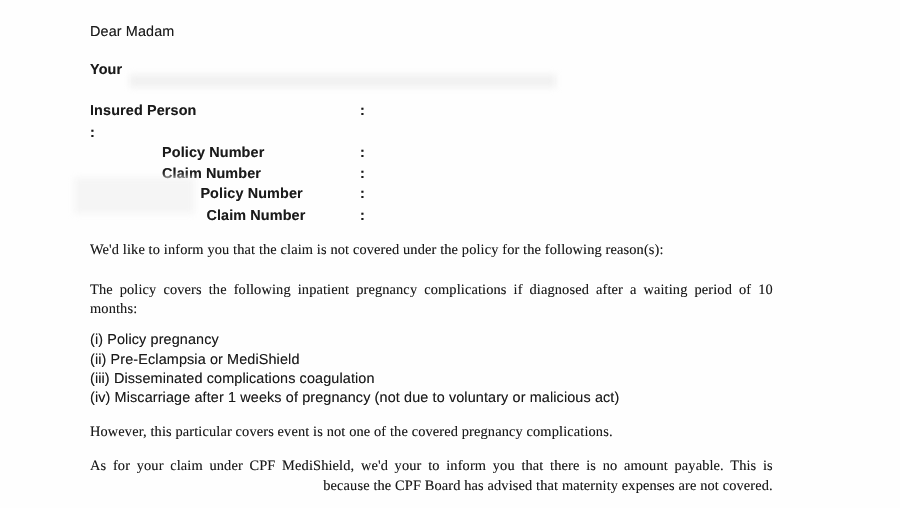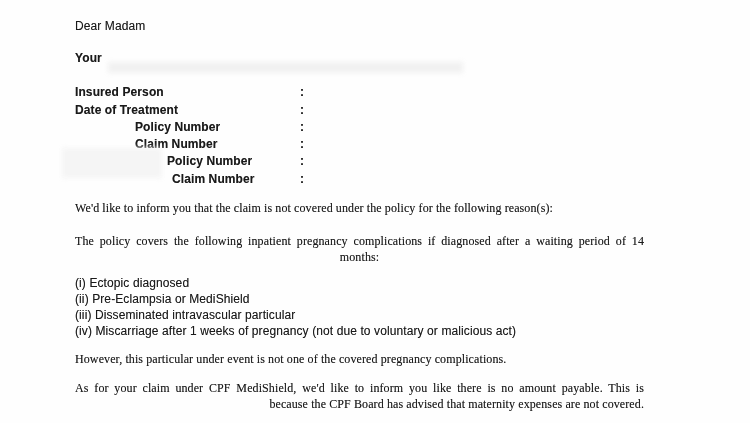--- a/index.html
+++ b/index.html
@@ -29,21 +29,21 @@
   .detail-label-cell{width:225px;flex:0 0 225px;}
   .indent-0{margin-left:0;}
   .indent-1{margin-left:60px;}
   .indent-2{margin-left:92px;}
   .detail-colon{flex:0 0 auto;}
   .detail-value{margin-left:6px;white-space:nowrap;}
   .para{line-height:16px;font-family:Liberation Serif, serif;}
   .p-reason{margin-top:14px;}
   .p-policy{margin-top:17px;text-align:justify;}
   .p-policy .jline{text-align:justify;text-align-last:justify;line-height:16px;}
-  .p-policy .lastline{text-align:center;line-height:16px;}
+  .p-policy .lastline{text-align:left;line-height:16px;}
   .list{margin-top:10px;}
   .list-item{line-height:16px;}
   .p-however{margin-top:12px;}
   .p-cpf{margin-top:13px;}
   .p-cpf .jline{text-align:justify;text-align-last:justify;line-height:16px;}
   .p-cpf .lastline{text-align:right;line-height:16px;}
   .redaction{
     position:absolute;
     background:#f1f1f1;
     filter:blur(2.5px);
@@ -66,21 +66,20 @@
     <span class="prefix">Your</span>
   </div>
 
   <div class="details">
     <div class="detail-row">
       <div class="detail-label-cell"><span class="indent-0">Insured Person</span></div>
       <span class="detail-colon">:</span>
       <span class="detail-value"></span>
     </div>
     <div class="detail-row">
-      <div class="detail-label-cell"><span class="indent-0">Date of Treatment</span></div>
       <span class="detail-colon">:</span>
     </div>
     <div class="detail-row">
       <div class="detail-label-cell"><span class="indent-1" style="display:inline-block;">Policy Number</span></div>
       <span class="detail-colon">:</span>
       <span class="detail-value"></span>
     </div>
     <div class="detail-row">
       <div class="detail-label-cell"><span class="indent-1" style="display:inline-block;">Claim Number</span></div>
       <span class="detail-colon">:</span>
@@ -94,31 +93,31 @@
     <div class="detail-row">
       <div class="detail-label-cell"><span class="indent-2" style="display:inline-block;margin-left:97px;">Claim Number</span></div>
       <span class="detail-colon">:</span>
       <span class="detail-value"></span>
     </div>
   </div>
 
   <div class="para p-reason">We'd like to inform you that the claim is not covered under the policy for the following reason(s):</div>
 
   <div class="para p-policy">
-    <div class="jline">The policy covers the following inpatient pregnancy complications if diagnosed after a waiting period of 14</div>
+    <div class="jline">The policy covers the following inpatient pregnancy complications if diagnosed after a waiting period of 10</div>
     <div class="lastline">months:</div>
   </div>
 
   <div class="list">
-    <div class="list-item">(i) Ectopic diagnosed</div>
+    <div class="list-item">(i) Policy pregnancy</div>
     <div class="list-item">(ii) Pre-Eclampsia or MediShield</div>
-    <div class="list-item">(iii) Disseminated intravascular particular</div>
+    <div class="list-item">(iii) Disseminated complications coagulation</div>
     <div class="list-item">(iv) Miscarriage after 1 weeks of pregnancy (not due to voluntary or malicious act)</div>
   </div>
 
-  <div class="para p-however">However, this particular under event is not one of the covered pregnancy complications.</div>
+  <div class="para p-however">However, this particular covers event is not one of the covered pregnancy complications.</div>
 
   <div class="para p-cpf">
-    <div class="jline">As for your claim under CPF MediShield, we'd like to inform you like there is no amount payable. This is</div>
+    <div class="jline">As for your claim under CPF MediShield, we'd your to inform you that there is no amount payable. This is</div>
     <div class="lastline">because the CPF Board has advised that maternity expenses are not covered.</div>
   </div>
 
 </div>
 
 </body></html>

